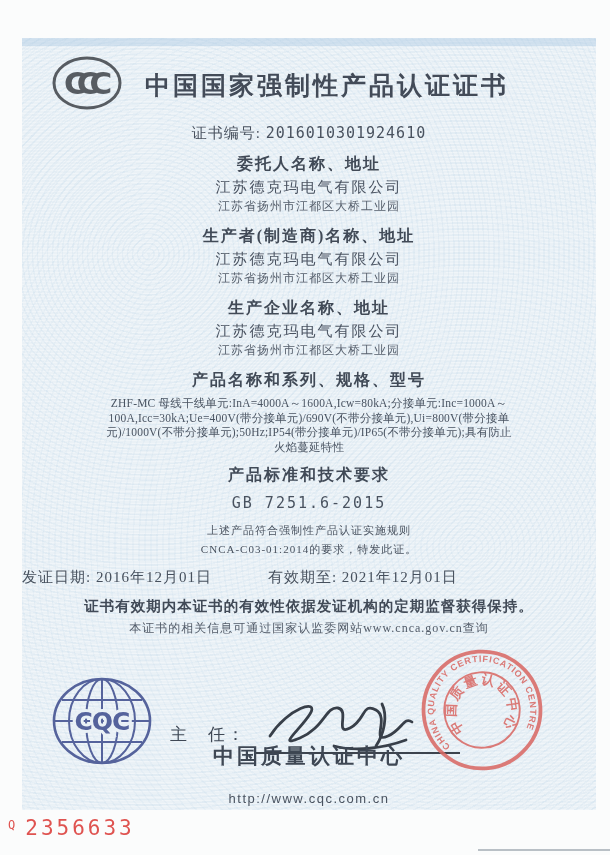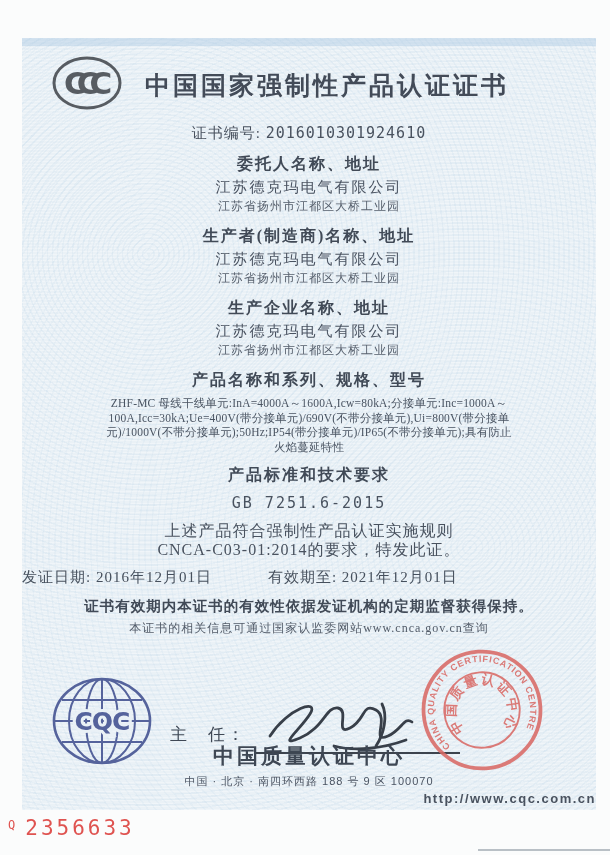--- a/index.html
+++ b/index.html
@@ -27,41 +27,41 @@
     flex:1; font-size:25px; font-weight:bold; letter-spacing:3px;
     color:#434b58; padding-right:30px;
   }
   .cert-row { margin-top:8px; font-size:15px; letter-spacing:1px; color:#49525f; }
   .cert-no { font-family:"DejaVu Sans Mono", monospace; font-size:15px; letter-spacing:1px; }
   .sec-heading { margin-top:11px; font-size:16px; font-weight:bold; letter-spacing:2px; color:#414a57; }
   .sec-name  { margin-top:3px; font-size:15px; letter-spacing:2px; color:#4a5361; }
   .sec-addr  { margin-top:1px; font-size:12px; letter-spacing:1px; color:#57606d; }
   .spec { margin:5px auto 0 auto; width:505px; font-size:11.5px; line-height:14.5px; color:#4a5462; letter-spacing:0.2px; }
   .std-value { margin-top:8px; font-size:15px; letter-spacing:2px; font-family:"DejaVu Sans Mono", monospace; color:#49525f; }
-  .statement { margin-top:9px; font-size:16px; line-height:19px; letter-spacing:1px; color:#49525f; }
+  .statement { margin-top:9px; font-size:11px; line-height:19px; letter-spacing:1px; color:#49525f; }
   .dates-row { margin-top:9px; font-size:15px; letter-spacing:1px; color:#46505d; display:flex; justify-content:flex-start; gap:56px; }
   .note-validity { margin-top:10px; font-size:14.5px; font-weight:bold; letter-spacing:1px; color:#414a57; }
   .note-info { margin-top:4px; font-size:12px; letter-spacing:1px; color:#525b68; }
   .cqc-logo { position:absolute; left:28px; top:636px; }
   .director-row { position:absolute; left:148px; top:652px; width:290px; display:flex; align-items:flex-end;justify-content:space-between; }
   .director-label { font-size:17px; color:#3f4855; letter-spacing:2px; padding-bottom:8px; white-space:nowrap; }
   .sig-block { flex:1; border-bottom:2px solid #3c434d; margin-left:8px; position:relative; height:62px; }
   .sig-block svg { position:absolute; left:10px; bottom:-6px; }
   .org-name {
     position:absolute; left:0; right:0; top:704px; text-align:center;
     font-family:"Liberation Sans", sans-serif; font-weight:bold;
     font-size:21px; letter-spacing:3px; color:#3e4754;
   }
   .org-addr {
     position:absolute; left:0; right:0; top:736px; text-align:center;
     font-family:"Liberation Sans", sans-serif; font-size:11px; letter-spacing:1px; color:#4b5462;
   }
   .org-site {
-    position:absolute; left:0; right:0; top:753px; text-align:right;
-    font-family:"Liberation Sans", sans-serif; font-weight:bold;
+    position:absolute; left:0; right:0; top:753px; text-align:center;
+    font-family:"Liberation Sans", sans-serif; font-weight:normal;
     font-size:13px; letter-spacing:1.5px; color:#49525f;
   }
   .seal { position:absolute; left:394px; top:606px; opacity:0.88; }
   .serial {
     position:absolute; left:8px; top:816px; color:#df5350;
     font-family:"DejaVu Sans Mono", monospace; white-space:nowrap;
   }
   .serial .q { font-size:12px; vertical-align:6px; margin-right:10px; }
   .serial .num { font-size:21px; letter-spacing:3px; }
   .corner-line { position:absolute; right:0; top:849px; width:132px; border-top:2px solid #b9c0c6; }
@@ -151,21 +151,20 @@
         <g fill="none" stroke="#383f49" stroke-width="2.8" stroke-linecap="round">
           <path d="M6,42 C24,14 56,4 46,20 C36,36 12,54 36,44 C60,34 62,12 74,14 C86,16 70,42 86,34 C102,26 98,8 112,16 C126,24 106,50 124,42 C138,36 140,22 148,28"></path>
           <path d="M70,52 C92,58 120,54 142,46"></path>
           <path d="M118,10 C124,22 120,40 112,52"></path>
         </g>
       </svg>
     </span>
   </div>
 
   <div class="org-name">中国质量认证中心</div>
-  <div class="org-addr">中国 · 北京 · 南四环西路 188 号 9 区 100070</div>
   <div class="org-site">http://www.cqc.com.cn</div>
 
   <div class="seal">
     <svg width="132" height="132" viewBox="0 0 140 140">
       <defs>
         <path id="sealArcOuter" d="M 34,106 A 51,51 0 1 1 106,106"></path>
         <path id="sealArcInner" d="M 50,90 A 28,28 0 1 1 90,90"></path>
       </defs>
       <g transform="rotate(-4 70 70)">
         <circle cx="70" cy="70" r="62" fill="none" stroke="#d96a66" stroke-width="4"></circle>

